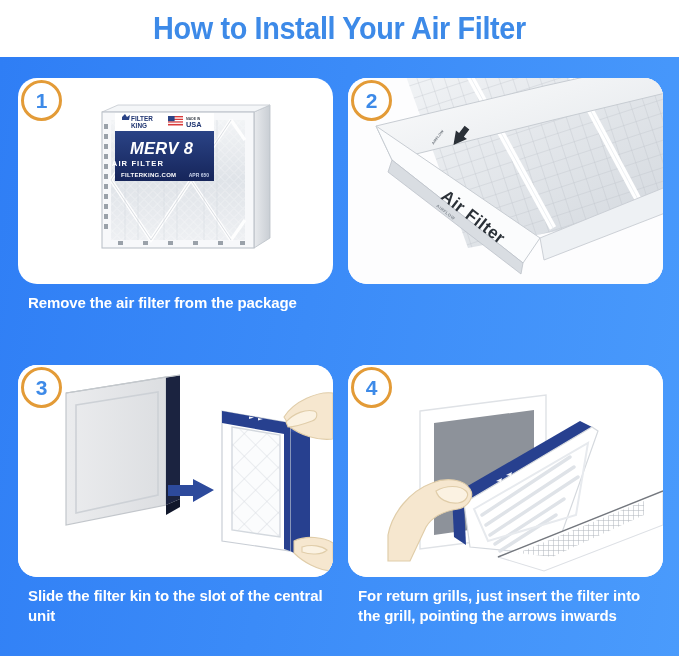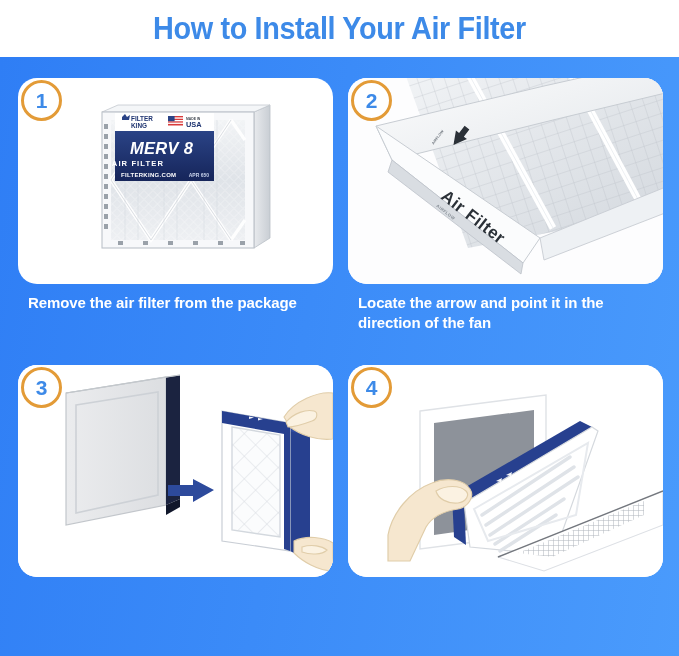--- a/index.html
+++ b/index.html
@@ -286,21 +286,20 @@
                 <text x="0" y="0" font-family="Liberation Sans, sans-serif" font-size="17" font-weight="bold" fill="#2b3138" letter-spacing="0.6">Air Filter</text>
                 <text x="2" y="9" font-family="Liberation Sans, sans-serif" font-size="4.2" font-weight="bold" fill="#868d95" letter-spacing="0.4">AIRFLOW</text>
               </g>
             </svg>
           </div>
 
           <div class="badge">
             <span class="badge-num">2</span>
           </div>
         </div>
-        <div class="caption">Locate the arrow and point it in the direction of the fan</div>
       </div>
 
       <div class="step row2">
         <div class="card">
 
           <div class="art">
             <svg width="100%" height="100%" viewBox="0 0 315 212" preserveAspectRatio="xMidYMid meet">
               <defs>
                 <linearGradient id="slotFace" x1="0" y1="0" x2="1" y2="0">
                   <stop offset="0" stop-color="#ebecee"></stop>
@@ -356,20 +355,21 @@
                 <path d="M276 176 C288 170, 306 172, 315 178 L315 206 C300 206, 284 196, 276 188 Z"></path>
                 <path d="M284 182 C294 179, 304 181, 309 185 C304 190, 292 190, 284 187 Z" fill="#fbf2e2"></path>
               </g>
             </svg>
           </div>
 
           <div class="badge">
             <span class="badge-num">3</span>
           </div>
         </div>
+        <div class="caption">Slide the filter kin to the slot of the central unit</div>
       </div>
 
       <div class="step row2">
         <div class="card">
 
           <div class="art">
             <svg width="100%" height="100%" viewBox="0 0 315 212" preserveAspectRatio="xMidYMid meet">
               <defs>
                 <pattern id="grillmesh" width="5" height="5" patternUnits="userSpaceOnUse">
                   <path d="M0 0 H5 M0 0 V5" stroke="#9aa1a9" stroke-width="1" fill="none"></path>
@@ -416,17 +416,18 @@
                 <path d="M40 170 C44 148, 62 126, 84 118 C98 112, 116 114, 122 124 C127 132, 120 142, 110 144 C96 146, 84 152, 78 162 L62 196 L40 196 Z"></path>
                 <path d="M88 126 C98 120, 112 120, 118 126 C122 130, 118 137, 110 138 C100 139, 90 134, 88 126 Z" fill="#fbf2e2"></path>
               </g>
             </svg>
           </div>
 
           <div class="badge">
             <span class="badge-num">4</span>
           </div>
         </div>
+        <div class="caption">For return grills, just insert the filter into the grill, pointing the arrows inwards</div>
       </div>
 
     </div>
   </div>
 </div>
 
 </body></html>

